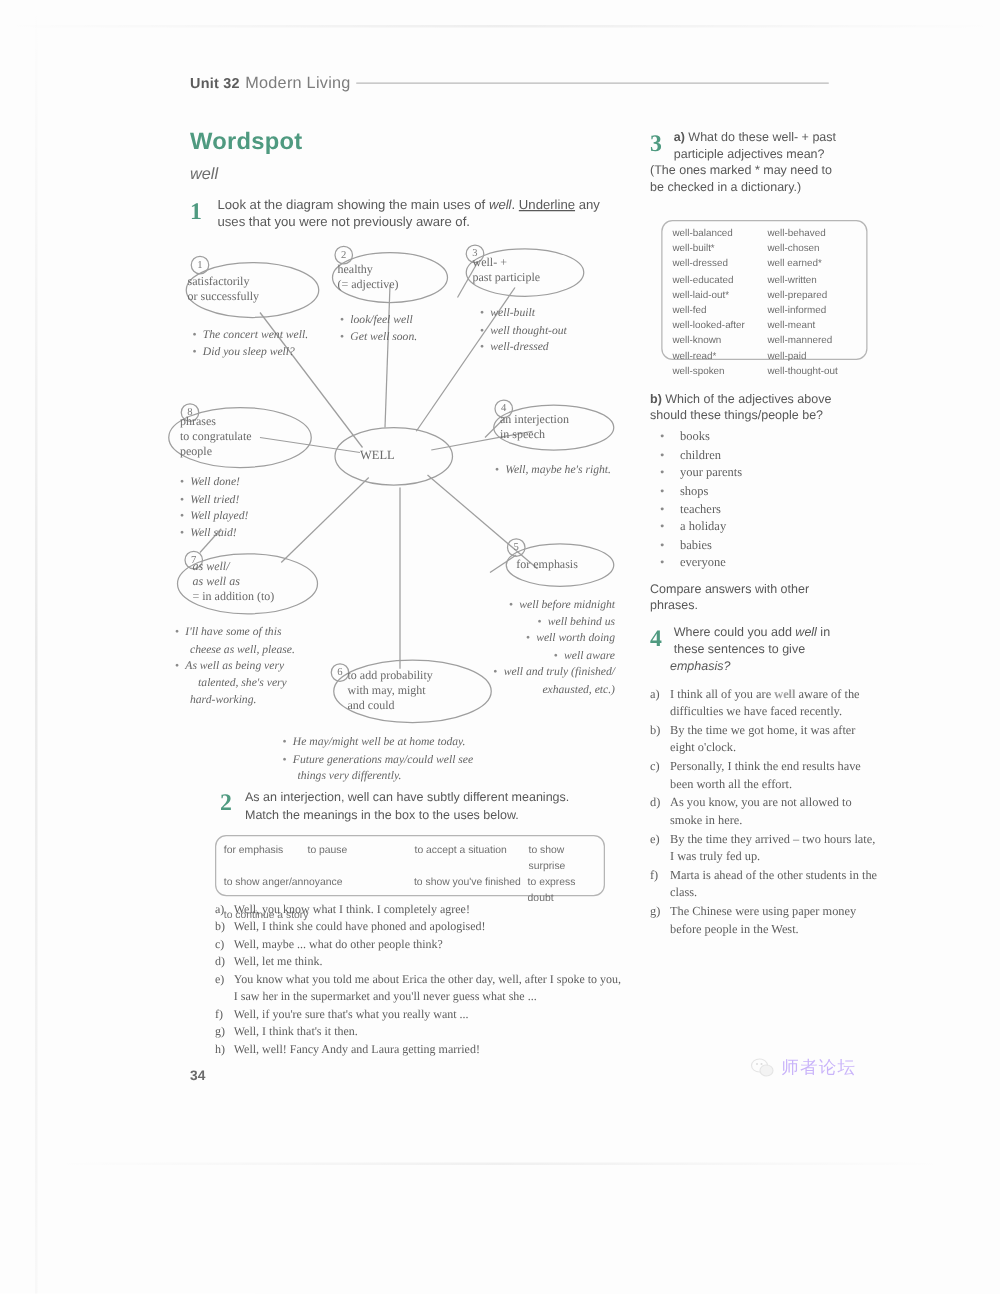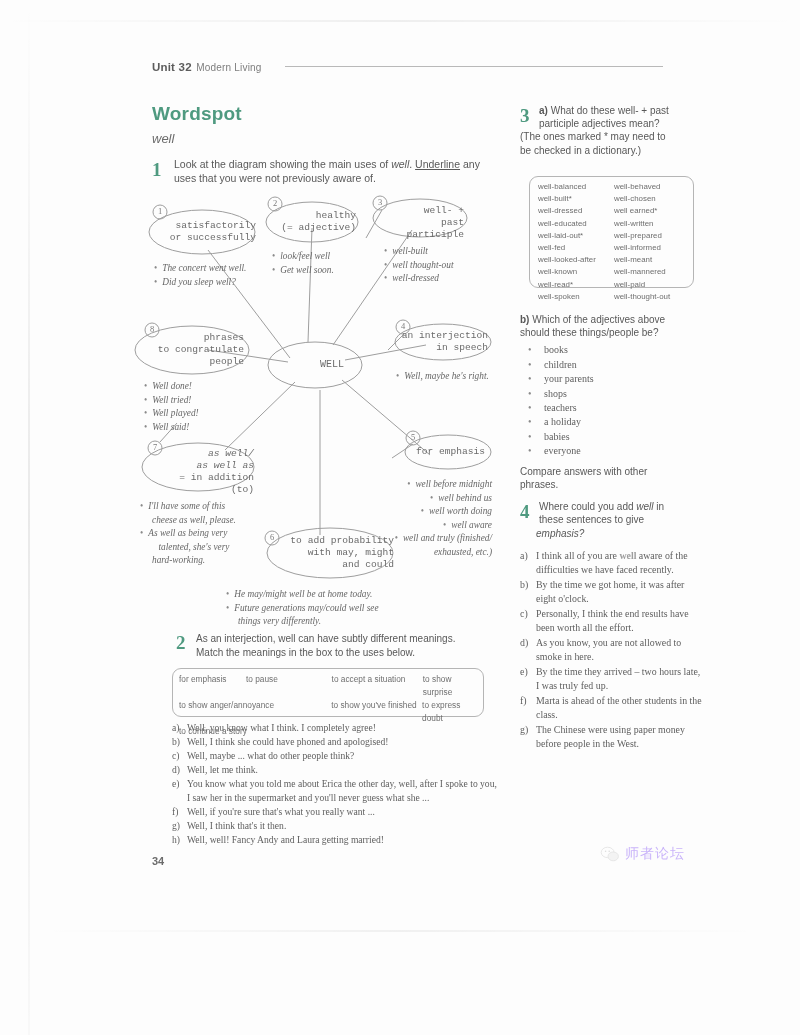--- a/index.html
+++ b/index.html
@@ -14,40 +14,40 @@
     background:#fdfdfd;
   }
   
   .scan-edge-l{position:absolute;left:28px;top:0;width:2px;height:1035px;background:linear-gradient(to bottom,rgba(0,0,0,0.00),rgba(0,0,0,0.08),rgba(0,0,0,0.02));}
   .scan-edge-t{position:absolute;left:0;top:20px;width:800px;height:2px;background:linear-gradient(to right,rgba(0,0,0,0.00),rgba(0,0,0,0.06),rgba(0,0,0,0.00));}
   .scan-edge-b{position:absolute;left:40px;top:930px;width:720px;height:2px;background:linear-gradient(to right,rgba(0,0,0,0.00),rgba(0,0,0,0.05),rgba(0,0,0,0.00));}
 
   
   .hdr{position:absolute;left:152px;top:57px;width:520px;}
   .hdr-unit{font-size:11.5px;font-weight:bold;color:#5c5c5c;letter-spacing:.2px;}
-  .hdr-topic{font-size:10px;color:#7d7d7d;letter-spacing:.2px;}
+  .hdr-topic{font-size:13px;color:#7d7d7d;letter-spacing:.2px;}
   .hdr-rule{position:absolute;left:285px;top:66px;width:378px;height:1px;background:#b9b9b9;}
 
   .wordspot{position:absolute;left:152px;top:103px;font-size:19px;font-weight:bold;color:#4f9a80;letter-spacing:.2px;}
   .wordspot-sub{position:absolute;left:152px;top:131px;font-size:13px;font-style:italic;color:#6d6d6d;}
 
   .ex-num{font-size:19px;font-weight:bold;color:#4f9a80;font-family:"Liberation Serif",serif;}
   .q1{position:absolute;left:152px;top:157px;width:330px;}
   .q1 .n{position:absolute;left:0;top:2px;}
   .q1 .t{margin-left:22px;font-size:10.5px;line-height:14px;color:#595959;}
   .u{text-decoration:underline;}
   .it{font-style:italic;}
   .bd{font-weight:bold;}
 
   
   .diagram{position:absolute;left:130px;top:190px;width:370px;height:430px;}
   .diagram svg{position:absolute;left:0;top:0;}
   .bubble-txt{
-    position:absolute;text-align:right;font-size:9.6px;line-height:12px;
-    color:#6a6a6a;font-family:Liberation Mono, monospace;
+    position:absolute;text-align:left;font-size:9.6px;line-height:12px;
+    color:#6a6a6a;font-family:Liberation Serif, serif;
   }
   .bnum{
     position:absolute;font-size:8.5px;color:#7a7a7a;
     font-family:"Liberation Serif",serif;text-align:center;width:14px;
   }
   .ex-list{
     position:absolute;font-family:"Liberation Serif",serif;
     font-size:9.3px;line-height:13.5px;font-style:italic;color:#666;
   }
   .ex-list div{white-space:nowrap;}

